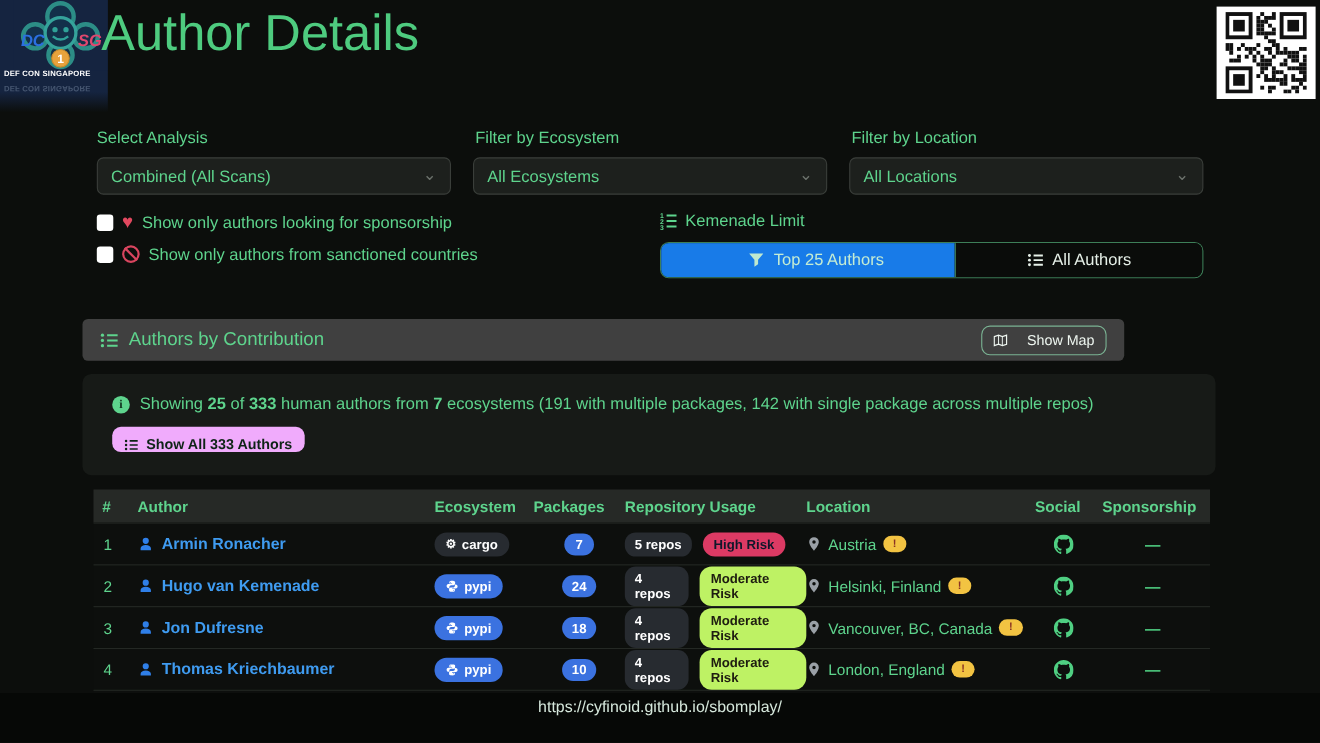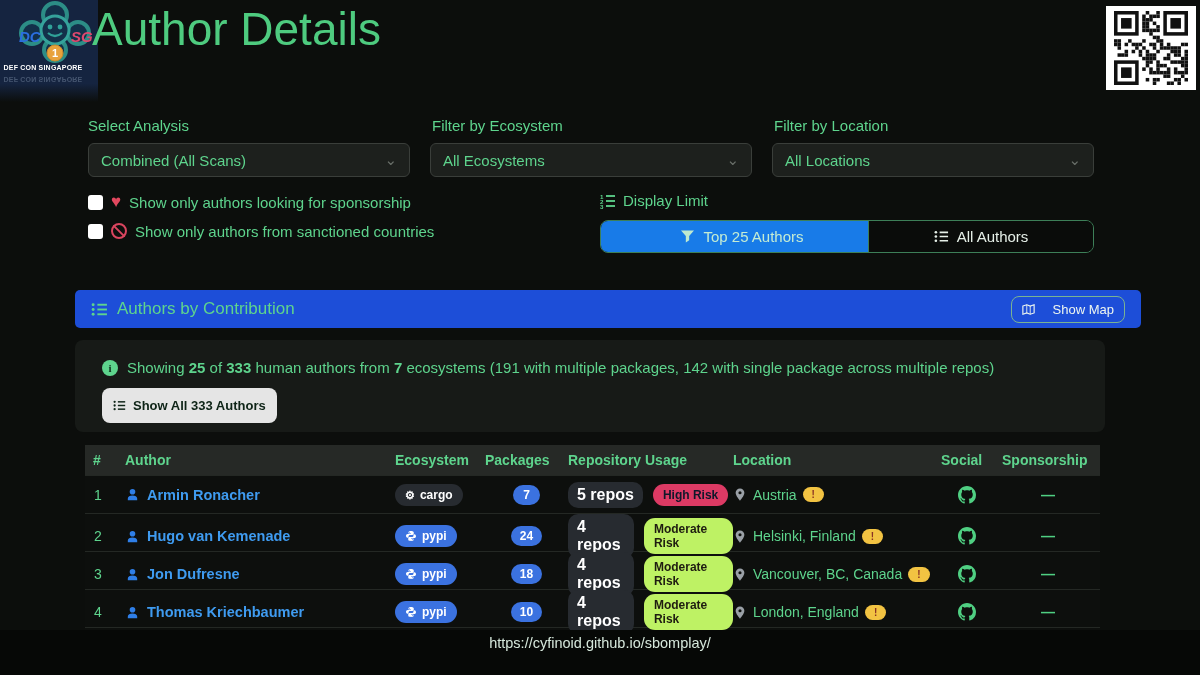--- a/index.html
+++ b/index.html
@@ -37,32 +37,32 @@
   .dl-label{position:absolute;left:600px;top:192px;display:flex;align-items:center;gap:7px;
     color:#5ed48d;font-size:15px;}
   .btn-group{position:absolute;left:600px;top:220px;width:494px;height:33px;display:flex;
     border:1px solid #3d7f58;border-radius:8px;overflow:hidden;box-sizing:border-box;}
   .btn-top25{flex:53;background:#187be8;color:#c4ecd3;display:flex;align-items:center;justify-content:center;
     gap:9px;font-size:15px;border:none;cursor:pointer;font-family:inherit;padding-left:22px;}
   .btn-all{flex:47;background:#0a0c0a;color:#e6f0e8;display:flex;align-items:center;justify-content:center;
     gap:8px;font-size:15px;border:none;border-left:1px solid #3d7f58;cursor:pointer;font-family:inherit;}
 
   
-  .panel-head{position:absolute;left:75px;top:290px;width:1066px;height:38px;background:#1d4ed8;
+  .panel-head{position:absolute;left:75px;top:290px;width:947px;height:38px;background:#404040;
     border-radius:5px;display:flex;align-items:center;padding:0 16px;box-sizing:border-box;
     color:#5ed48d;font-size:17px;gap:9px;}
   .show-map{margin-left:auto;height:27px;border:1px solid #7ab393;border-radius:8px;background:transparent;
     color:#eef6f0;font-size:13px;display:flex;align-items:center;gap:18px;padding:0 10px;cursor:pointer;font-family:inherit;}
 
   .info-card{position:absolute;left:75px;top:340px;width:1030px;height:92px;background:#171a17;border-radius:8px;}
   .info-line{position:absolute;left:27px;top:19px;color:#5ed48d;font-size:15px;display:flex;align-items:center;gap:9px;}
   .info-ico{width:16px;height:16px;border-radius:50%;background:#5ed48d;color:#11301e;font-size:11px;
     font-weight:bold;display:inline-flex;align-items:center;justify-content:center;font-family:"Liberation Serif",serif;}
-  .show-all-btn{position:absolute;left:27px;top:48px;height:35px;background:#e5e5e5;color:#0e2417;
-    font-size:13px;font-weight:600;border:none;border-radius:8px;display:flex;align-items:center;gap:7px;
+  .show-all-btn{position:absolute;left:27px;top:48px;height:23px;background:#f0abfc;color:#0e2417;
+    font-size:13px;font-weight:600;border:none;border-radius:8px;display:flex;align-items:flex-end;gap:7px;
     padding:0 11px;cursor:pointer;font-family:inherit;}
 
   
   .table{position:absolute;left:85px;top:445px;width:1015px;z-index:1;}
   .thead,.trow{display:grid;grid-template-columns:40px 270px 90px 83px 165px 205px 58px 104px;align-items:center;}
   .thead{height:30px;background:#262926;color:#5ed48d;font-weight:bold;font-size:14px;}
   .thead .h-rank{padding-left:8px;}
   .thead .h-soc{padding-left:3px;}
   .thead .h-spon{padding-left:6px;}
   .trow{height:37px;border-top:1px solid #242824;font-size:14px;background:#0d0f0d;}
@@ -70,21 +70,21 @@
   .c-author{display:flex;align-items:center;gap:7px;}
   .author-link{color:#3f9bf0;font-weight:600;font-size:14.5px;text-decoration:none;cursor:pointer;}
   .eco-pill{display:inline-flex;align-items:center;gap:5px;border-radius:11px;padding:4px 10px;
     font-size:12px;font-weight:bold;color:#fff;}
   .eco-pill.dark{background:#272b30;}
   .eco-pill.blue{background:#3b72e0;}
   .gear{font-size:11px;line-height:10px;}
   .c-pkg{display:flex;justify-content:center;}
   .pkg-badge{background:#3b72e0;color:#fff;border-radius:10px;padding:3px 9px;font-size:12px;font-weight:bold;min-width:9px;text-align:center;}
   .c-usage{display:flex;align-items:center;gap:10px;}
-  .repos-pill{background:#272b30;color:#fff;border-radius:10px;padding:4px 9px;font-size:16px;font-weight:bold;}
+  .repos-pill{background:#272b30;color:#fff;border-radius:10px;padding:4px 9px;font-size:12px;font-weight:bold;}
   .risk-pill{border-radius:11px;padding:4px 10px;font-size:12px;font-weight:bold;}
   .risk-pill.high{background:#dc3a64;color:#0f172a;}
   .risk-pill.moderate{background:#bef264;color:#1e1c10;}
   .c-loc{display:flex;align-items:center;gap:6px;color:#5ed48d;}
   .warn-badge{background:#f2c342;color:#8a3224;border-radius:9px;padding:2px 9px;font-size:10px;font-weight:800;}
   .c-social{display:flex;justify-content:center;cursor:pointer;}
   .c-spon{text-align:center;color:#4fcf82;font-weight:bold;}
 
   
   .footer{position:absolute;left:0;top:630px;width:1200px;height:45px;background:#060806;z-index:5;}
@@ -289,21 +289,21 @@
     <svg width="16" height="16" viewBox="0 0 16 16">
       <g stroke="#5ed48d" stroke-width="1.8">
           <line x1="6" y1="3" x2="15" y2="3"></line>
           <line x1="6" y1="8" x2="15" y2="8"></line>
           <line x1="6" y1="13" x2="15" y2="13"></line>
         </g>
       <text x="0" y="5.6" font-size="6.2" fill="#5ed48d" font-weight="bold">1</text>
       <text x="0" y="11" font-size="6.2" fill="#5ed48d" font-weight="bold">2</text>
       <text x="0" y="16" font-size="6.2" fill="#5ed48d" font-weight="bold">3</text>
     </svg>
-    <span>Display Limit</span>
+    <span>Kemenade Limit</span>
   </div>
   <div class="btn-group">
     <button class="btn-top25">
       <svg width="13" height="13" viewBox="0 0 14 13">
         <path d="M0 0h14L8.8 6v4.5L5.2 13V6L0 0z" fill="#bfe9cf"></path>
       </svg>
       <span>Top 25 Authors</span>
     </button>
     <button class="btn-all">
       <svg width="15" height="15" viewBox="0 0 16 16">

